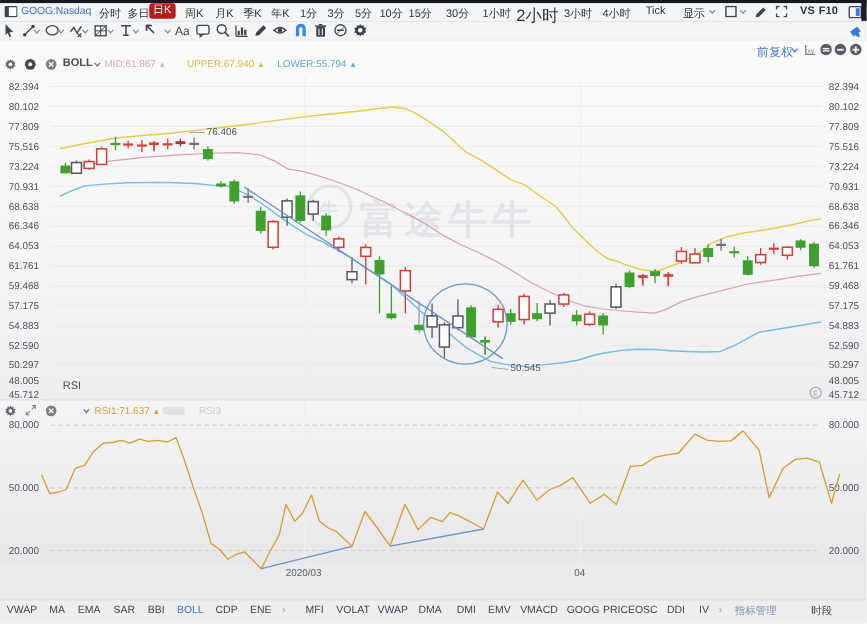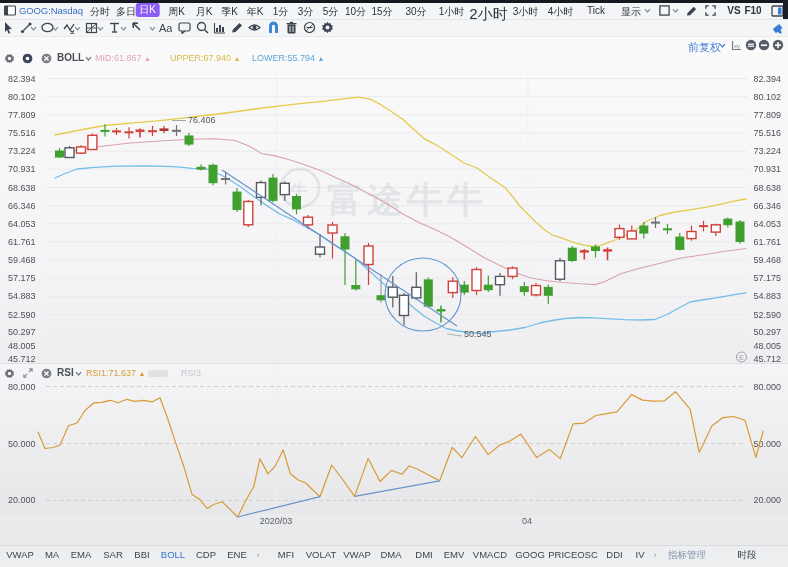--- a/index.html
+++ b/index.html
@@ -247,21 +247,21 @@
     <span style="position:absolute;left:305.5px;top:4.5px;transform:translateX(-50%);font-size:10px;color:#2c323c;white-space:nowrap">3分</span>
     <span style="position:absolute;left:330.5px;top:4.5px;transform:translateX(-50%);font-size:10px;color:#2c323c;white-space:nowrap">5分</span>
     <span style="position:absolute;left:355.5px;top:4.5px;transform:translateX(-50%);font-size:10px;color:#2c323c;white-space:nowrap">10分</span>
     <span style="position:absolute;left:382px;top:4.5px;transform:translateX(-50%);font-size:10px;color:#2c323c;white-space:nowrap">15分</span>
     <span style="position:absolute;left:416px;top:4.5px;transform:translateX(-50%);font-size:10px;color:#2c323c;white-space:nowrap">30分</span>
     <span style="position:absolute;left:451.5px;top:4.5px;transform:translateX(-50%);font-size:10px;color:#2c323c;white-space:nowrap">1小时</span>
     <span style="position:absolute;left:488.5px;top:4.5px;transform:translateX(-50%);font-size:15px;color:#2c323c;white-space:nowrap">2小时</span>
     <span style="position:absolute;left:525.5px;top:4.5px;transform:translateX(-50%);font-size:10px;color:#2c323c;white-space:nowrap">3小时</span>
     <span style="position:absolute;left:560.5px;top:4.5px;transform:translateX(-50%);font-size:10px;color:#2c323c;white-space:nowrap">4小时</span>
     <span style="position:absolute;left:596px;top:4.5px;transform:translateX(-50%);font-size:10px;color:#2c323c;white-space:nowrap">Tick</span>
-    <span style="position:absolute;left:147.5px;top:3px;transform:translateX(-50%);background:#8b5cf6;color:#fff;border-radius:3px;padding:1px 4px;font-size:10px;line-height:12px;white-space:nowrap">日K</span>
+    <span style="position:absolute;left:147.5px;top:3px;transform:translateX(-50%);background:#b91c1c;color:#fff;border-radius:3px;padding:1px 4px;font-size:10px;line-height:12px;white-space:nowrap">日K</span>
 
 <span style="position:absolute;left:631px;top:4.5px;transform:translateX(-50%);font-size:10px;color:#2c323c">显示</span>
 <svg style="position:absolute;left:643.5px;top:7.0px" width="7" height="7" viewBox="0 0 7 7">
       <path d="M1 2.2 L3.5 5 L6 2.2" fill="none" stroke="#8a8f96" stroke-width="1.2"></path>
     </svg>
 <svg style="position:absolute;left:659px;top:5px" width="11" height="11" viewBox="0 0 12 12">
       <rect x="1" y="1" width="10" height="10" fill="none" stroke="#3c4450" stroke-width="1.4"></rect>
     </svg>
 <svg style="position:absolute;left:671.5px;top:7.0px" width="7" height="7" viewBox="0 0 7 7">
       <path d="M1 2.2 L3.5 5 L6 2.2" fill="none" stroke="#8a8f96" stroke-width="1.2"></path>
@@ -419,21 +419,21 @@
       <path d="M6.5 0.8 L7.6 2.5 L9.6 1.9 L9.9 4 L12 4.4 L11 6.5 L12 8.6 L9.9 9 L9.6 11.1 L7.6 10.5 L6.5 12.2 L5.4 10.5 L3.4 11.1 L3.1 9 L1 8.6 L2 6.5 L1 4.4 L3.1 4 L3.4 1.9 L5.4 2.5 Z" fill="#666b72"></path>
       <circle cx="6.5" cy="6.5" r="2" fill="#fff"></circle>
     </svg>
 <svg style="position:absolute;left:41px;top:368px" width="11" height="11" viewBox="0 0 12 12">
       <circle cx="6" cy="6" r="5.3" fill="#7b8087"></circle>
       <path d="M3.8 3.8 L8.2 8.2 M8.2 3.8 L3.8 8.2" stroke="#fff" stroke-width="1.3"></path>
     </svg>
 <svg style="position:absolute;left:23px;top:368px" width="10" height="10" viewBox="0 0 12 12">
       <path d="M1 11 L5 7 M7 5 L11 1 M7.5 1 L11 1 L11 4.5 M4.5 11 L1 11 L1 7.5" fill="none" stroke="#8a8f96" stroke-width="1.3"></path>
     </svg>
-<span style="position:absolute;left:57px;top:367px;font-size:10px;color:#4a4f56;font-weight:bold">RSI</span>
+<span style="position:absolute;left:57px;top:346px;font-size:10px;color:#4a4f56;font-weight:normal">RSI</span>
 <svg style="position:absolute;left:74.5px;top:369.5px" width="7" height="7" viewBox="0 0 7 7">
       <path d="M1 2.2 L3.5 5 L6 2.2" fill="none" stroke="#6d737b" stroke-width="1.2"></path>
     </svg>
 <span style="position:absolute;left:86px;top:368px;font-size:9px;color:#d89b36">RSI1:71.637 <span style="font-size:7px">▲</span></span>
 <span style="position:absolute;left:148px;top:370px;width:20px;height:7px;background:#e2e2e5;border-radius:2px"></span>
 <span style="position:absolute;left:181px;top:368px;font-size:9px;color:#c9c9cd">RSI3</span>
 
 <span style="position:absolute;left:20px;top:549px;transform:translateX(-50%);font-size:9.5px;color:#3c4450;white-space:nowrap">VWAP</span>
     <span style="position:absolute;left:52px;top:549px;transform:translateX(-50%);font-size:9.5px;color:#3c4450;white-space:nowrap">MA</span>
     <span style="position:absolute;left:81px;top:549px;transform:translateX(-50%);font-size:9.5px;color:#3c4450;white-space:nowrap">EMA</span>

